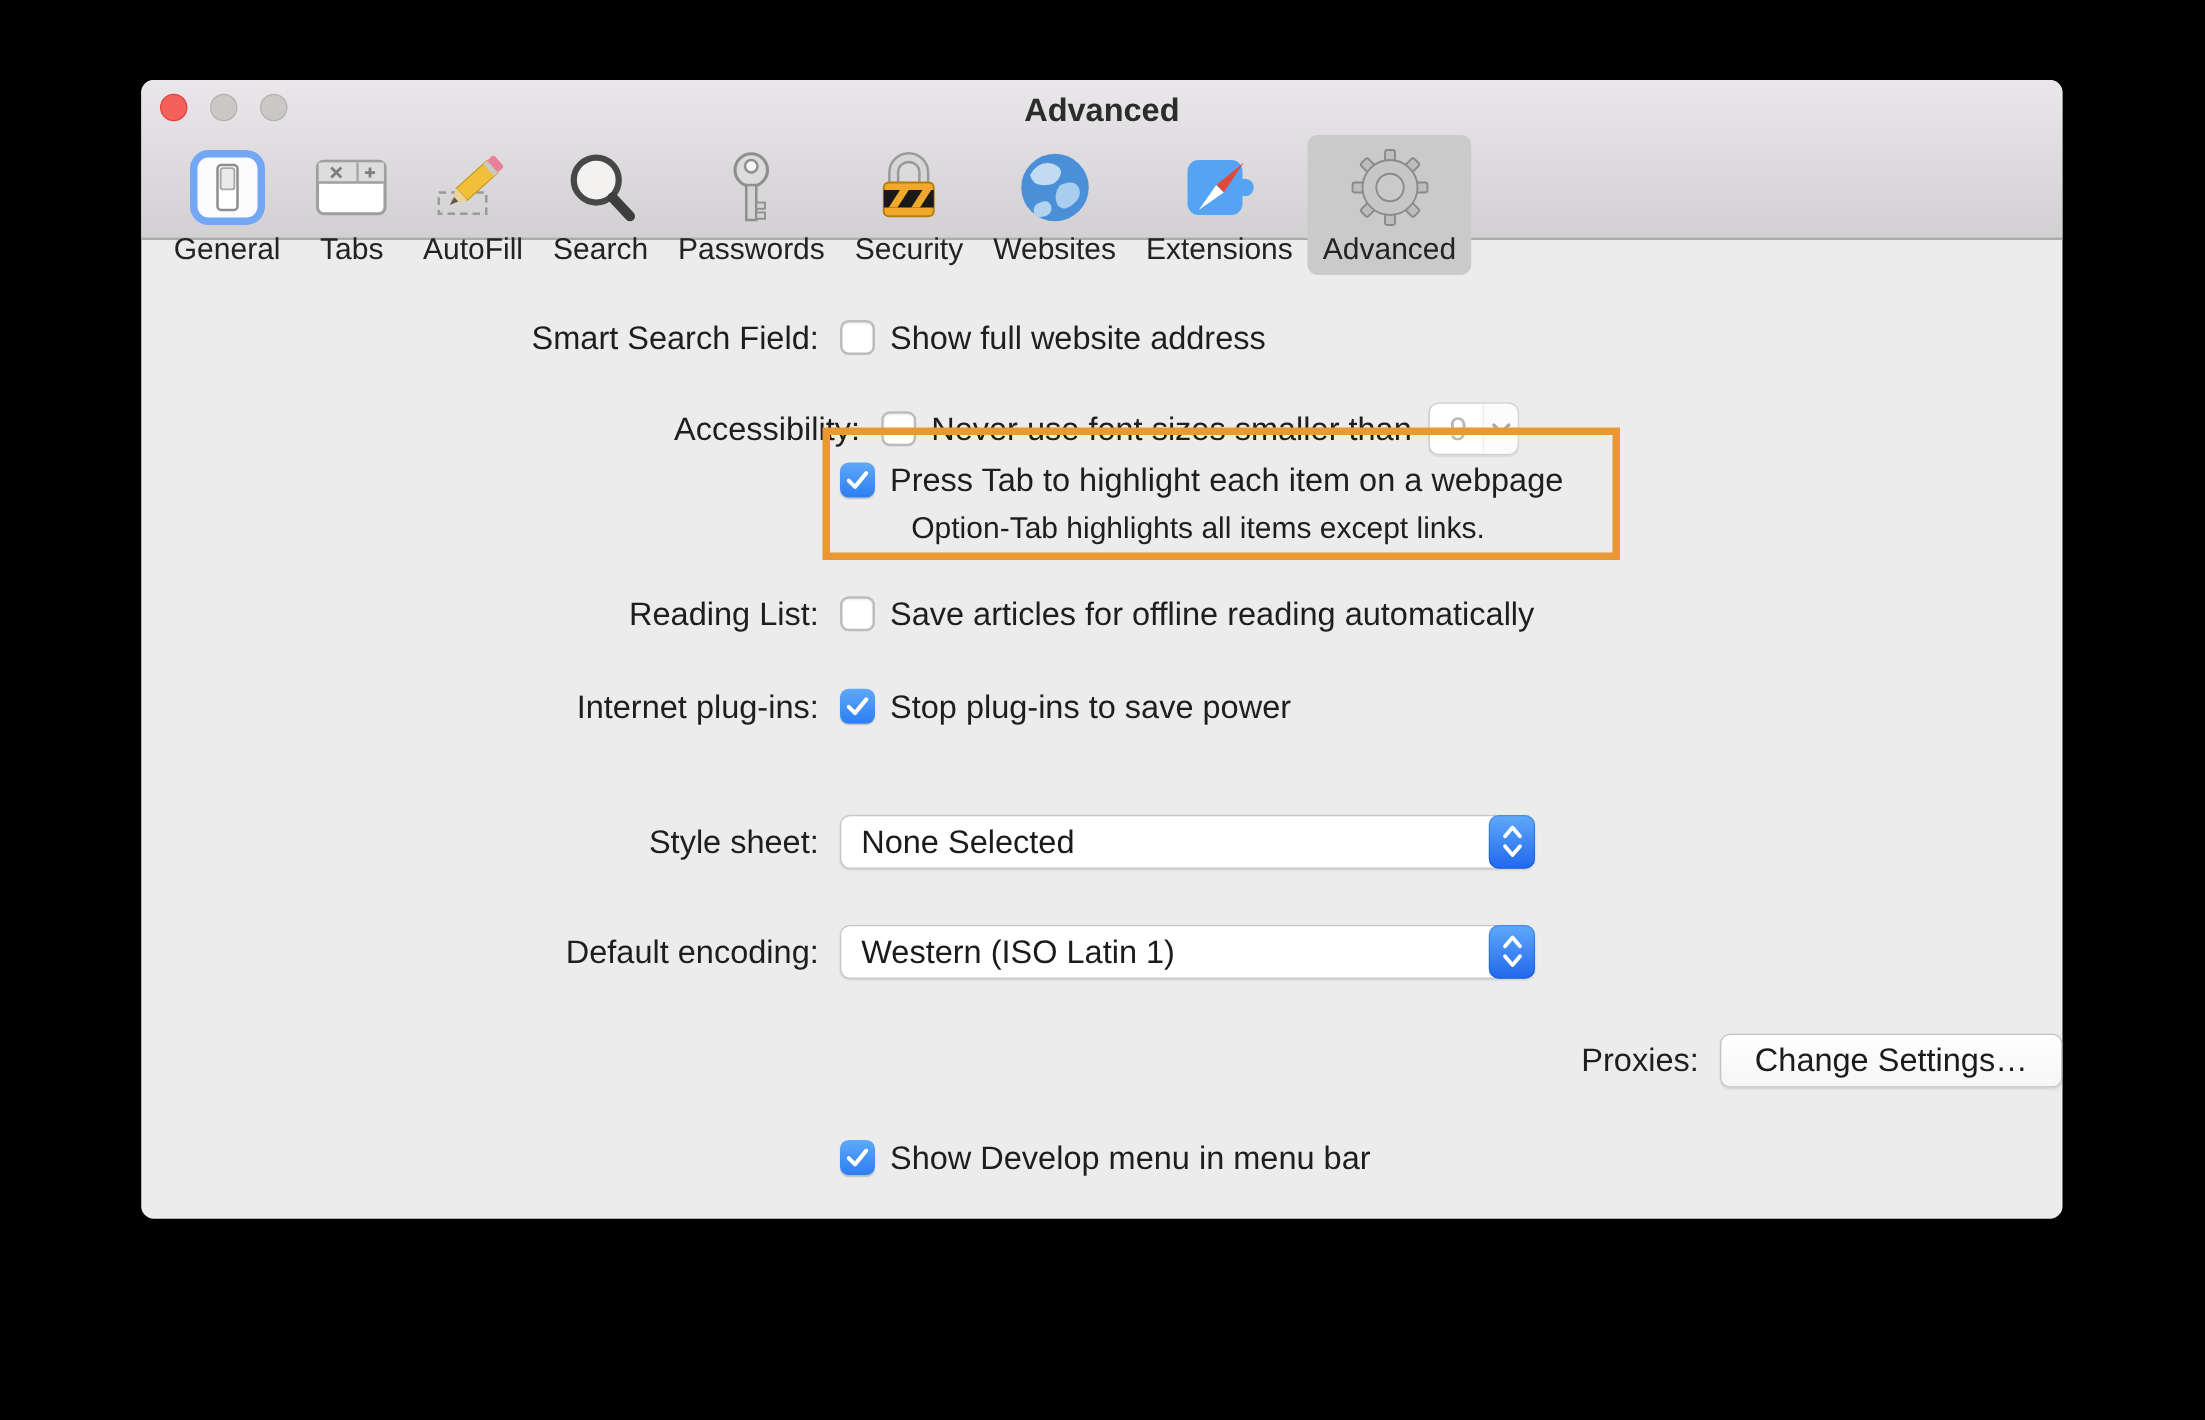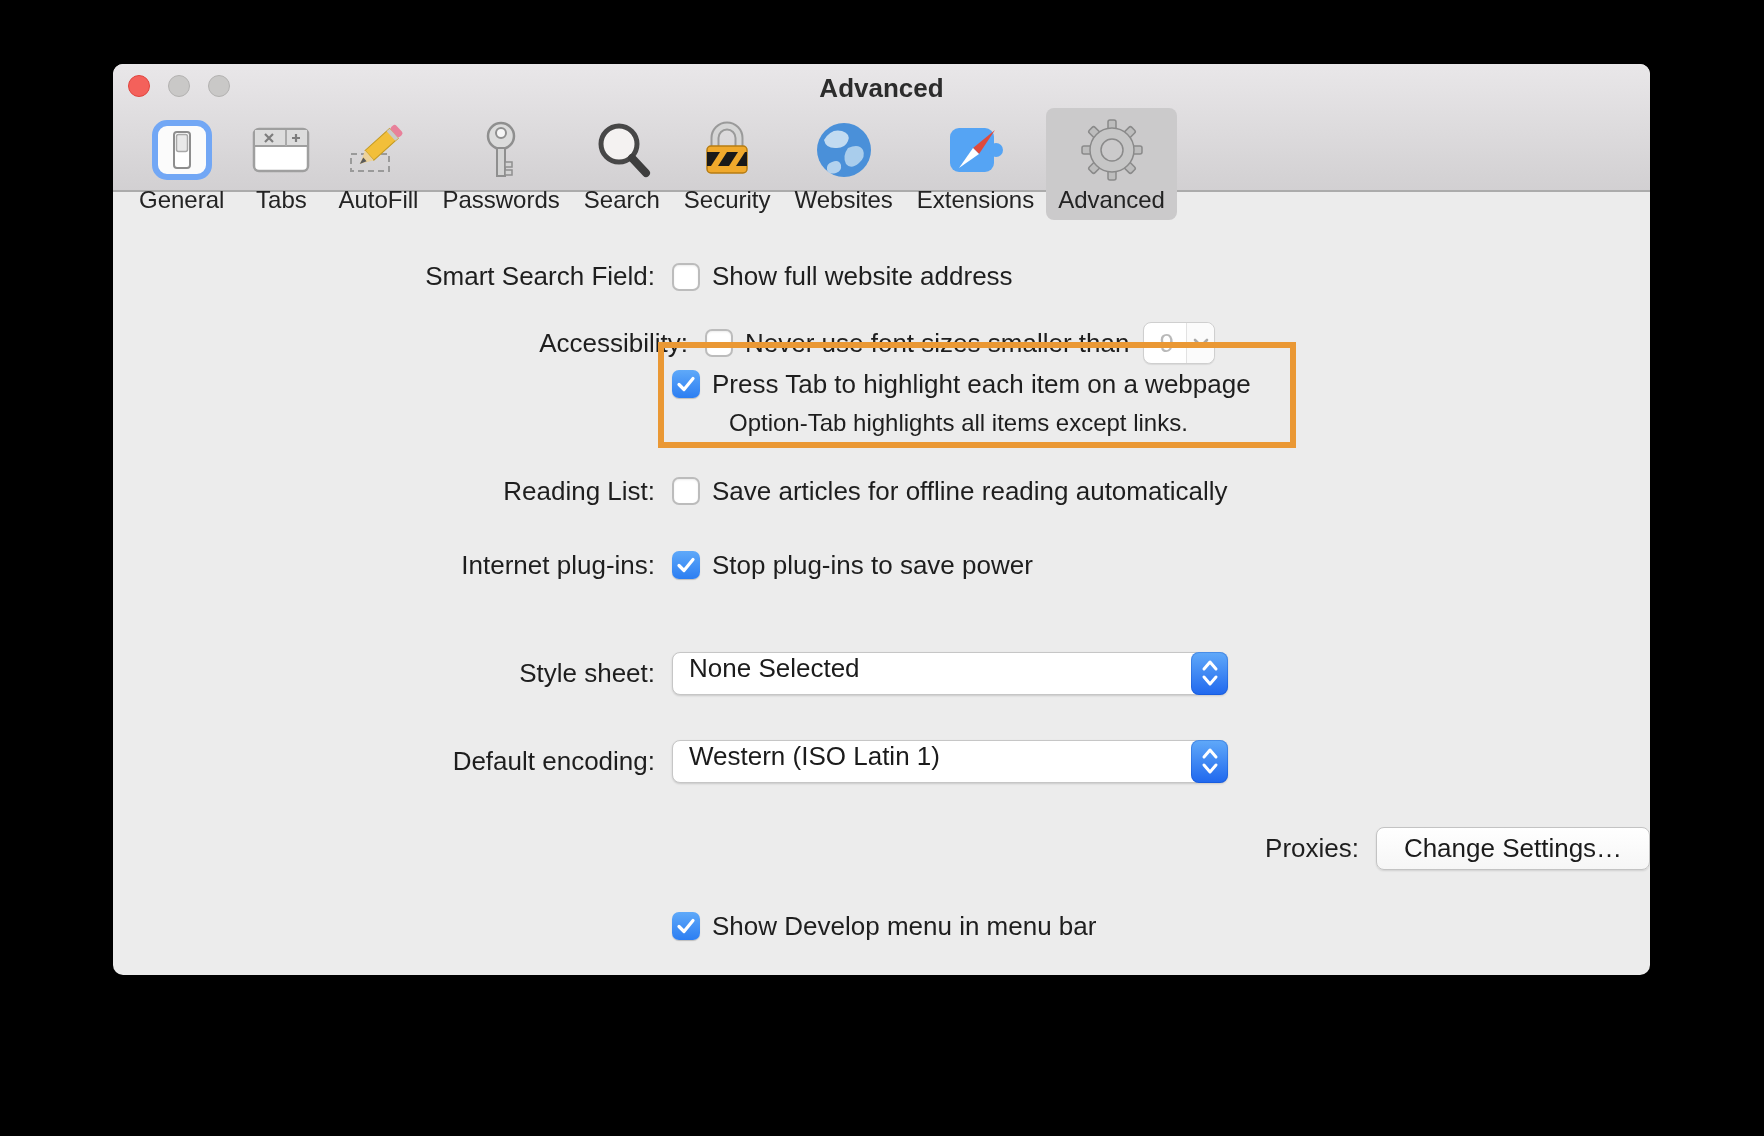--- a/index.html
+++ b/index.html
@@ -44,37 +44,37 @@
 
   .mini-select { margin-left:14px; width:72px; height:42px; border:1px solid #cfcfcf; border-radius:8px;
                  background:#fff; position:relative; display:flex; align-items:center;
                  box-shadow:0 1px 1px rgba(0,0,0,.08); }
   .mini-select .val { font-size:26px; color:#b9b9b9; margin-left:15px; }
   .mini-select .cap { position:absolute; right:0; top:0; width:28px; height:100%;
                       border-left:1px solid #e2e2e2; border-radius:0 8px 8px 0; background:#fbfbfb;
                       display:flex; align-items:center; justify-content:center; }
 
   .dropdown { width:556px; height:43px; background:#fff; border:1px solid #c6c6c6; border-radius:8px;
-              position:relative; display:flex; 
+              position:relative; display:flex; align-items:center;
               box-shadow:0 1px 2px rgba(0,0,0,.15); }
   .dropdown .val { font-size:26px; margin-left:16px; color:#1b1b1b; }
   .dropdown .cap { position:absolute; right:-1px; top:-1px; width:37px; height:43px;
                    border-radius:8px; background:linear-gradient(#60a9f9,#2068ee);
                    display:flex; align-items:center; justify-content:center;
                    box-shadow:inset 0 0 0 1px rgba(0,60,180,.25); }
 
   .push-btn { width:274px; height:43px; background:linear-gradient(#ffffff,#f6f6f6); border:1px solid #c3c3c3;
               border-radius:8px; font-size:26px; color:#1b1b1b; display:flex; align-items:center;
               justify-content:center; box-shadow:0 1px 2px rgba(0,0,0,.12); }
 
   .hl-box { position:absolute; left:545px; top:122px; width:638px; height:106px;
             border:6px solid #ea9834; z-index:5; pointer-events:none; }
 
   
-  .r1  { top:28px;align-items:flex-end; }
+  .r1  { top:28px; }
   .r2  { top:101px;margin-left:33px; }
   .r3  { top:142px; }
   .r4  { top:181px; }
   .r5  { top:249px; }
   .r6  { top:323px; }
   .r7  { top:431px; }
   .r8  { top:519px; }
   .r9  { top:606px;justify-content:flex-end; }
   .r10 { top:684px; }
 </style>
@@ -124,35 +124,35 @@
               <rect x="27" y="9" width="13" height="4" fill="#c9c9c9"></rect>
               <polygon points="27,42 40,42 33.5,55" fill="#ecd29b"></polygon>
               <polygon points="31,48 36,48 33.5,55" fill="#5a5a5a"></polygon>
             </g>
           </svg>
           <span class="tb-label">AutoFill</span>
         </div>
 
         <div class="tb-item">
           <svg class="tb-icon" viewBox="0 0 66 66">
+            <circle cx="30" cy="27" r="18" fill="#f4f2f1" stroke="#474747" stroke-width="5"></circle>
+            <line x1="43" y1="41" x2="57" y2="56" stroke="#3e3e3e" stroke-width="8" stroke-linecap="round"></line>
+          </svg>
+          <span class="tb-label">Search</span>
+        </div>
+
+        <div class="tb-item">
+          <svg class="tb-icon" viewBox="0 0 66 66">
             <circle cx="33" cy="19" r="13" fill="#dcdcdc" stroke="#8f8f8f" stroke-width="2.5"></circle>
             <circle cx="33" cy="16" r="5" fill="#f6f6f6" stroke="#8f8f8f" stroke-width="2"></circle>
             <rect x="29" y="31" width="8" height="28" fill="#d4d4d4" stroke="#8f8f8f" stroke-width="2"></rect>
             <rect x="37" y="45" width="7" height="5" fill="#d4d4d4" stroke="#8f8f8f" stroke-width="1.5"></rect>
             <rect x="37" y="53" width="7" height="5" fill="#d4d4d4" stroke="#8f8f8f" stroke-width="1.5"></rect>
           </svg>
           <span class="tb-label">Passwords</span>
-        </div>
-
-        <div class="tb-item">
-          <svg class="tb-icon" viewBox="0 0 66 66">
-            <circle cx="30" cy="27" r="18" fill="#f4f2f1" stroke="#474747" stroke-width="5"></circle>
-            <line x1="43" y1="41" x2="57" y2="56" stroke="#3e3e3e" stroke-width="8" stroke-linecap="round"></line>
-          </svg>
-          <span class="tb-label">Search</span>
         </div>
 
         <div class="tb-item">
           <svg class="tb-icon" viewBox="0 0 66 66">
             <path d="M21 31 v-10 a12 12 0 0 1 24 0 v10" fill="none" stroke="#9a9a9a" stroke-width="9"></path>
             <path d="M21 31 v-10 a12 12 0 0 1 24 0 v10" fill="none" stroke="#d6d6d6" stroke-width="5"></path>
             <rect x="13" y="29" width="40" height="27" rx="4" fill="#f0a92c" stroke="#b67c12" stroke-width="1.5"></rect>
             <rect x="13" y="35" width="40" height="14" fill="#191919"></rect>
             <polygon points="17,49 26,35 33,35 24,49" fill="#f0a92c"></polygon>
             <polygon points="35,49 44,35 51,35 42,49" fill="#f0a92c"></polygon>

